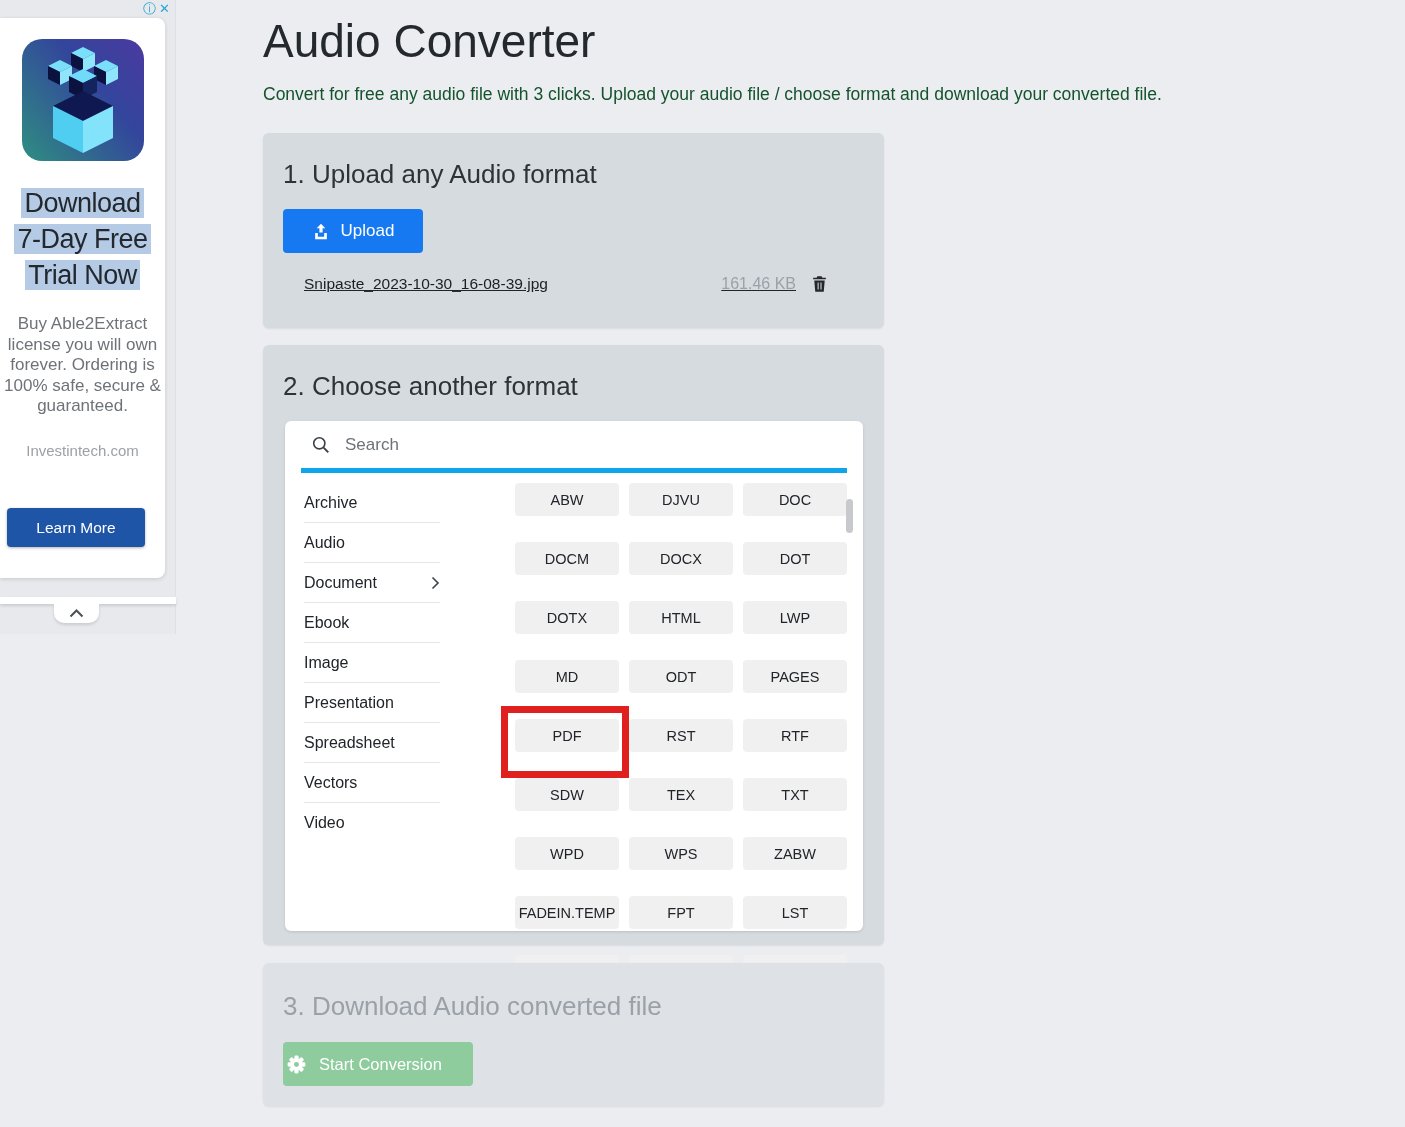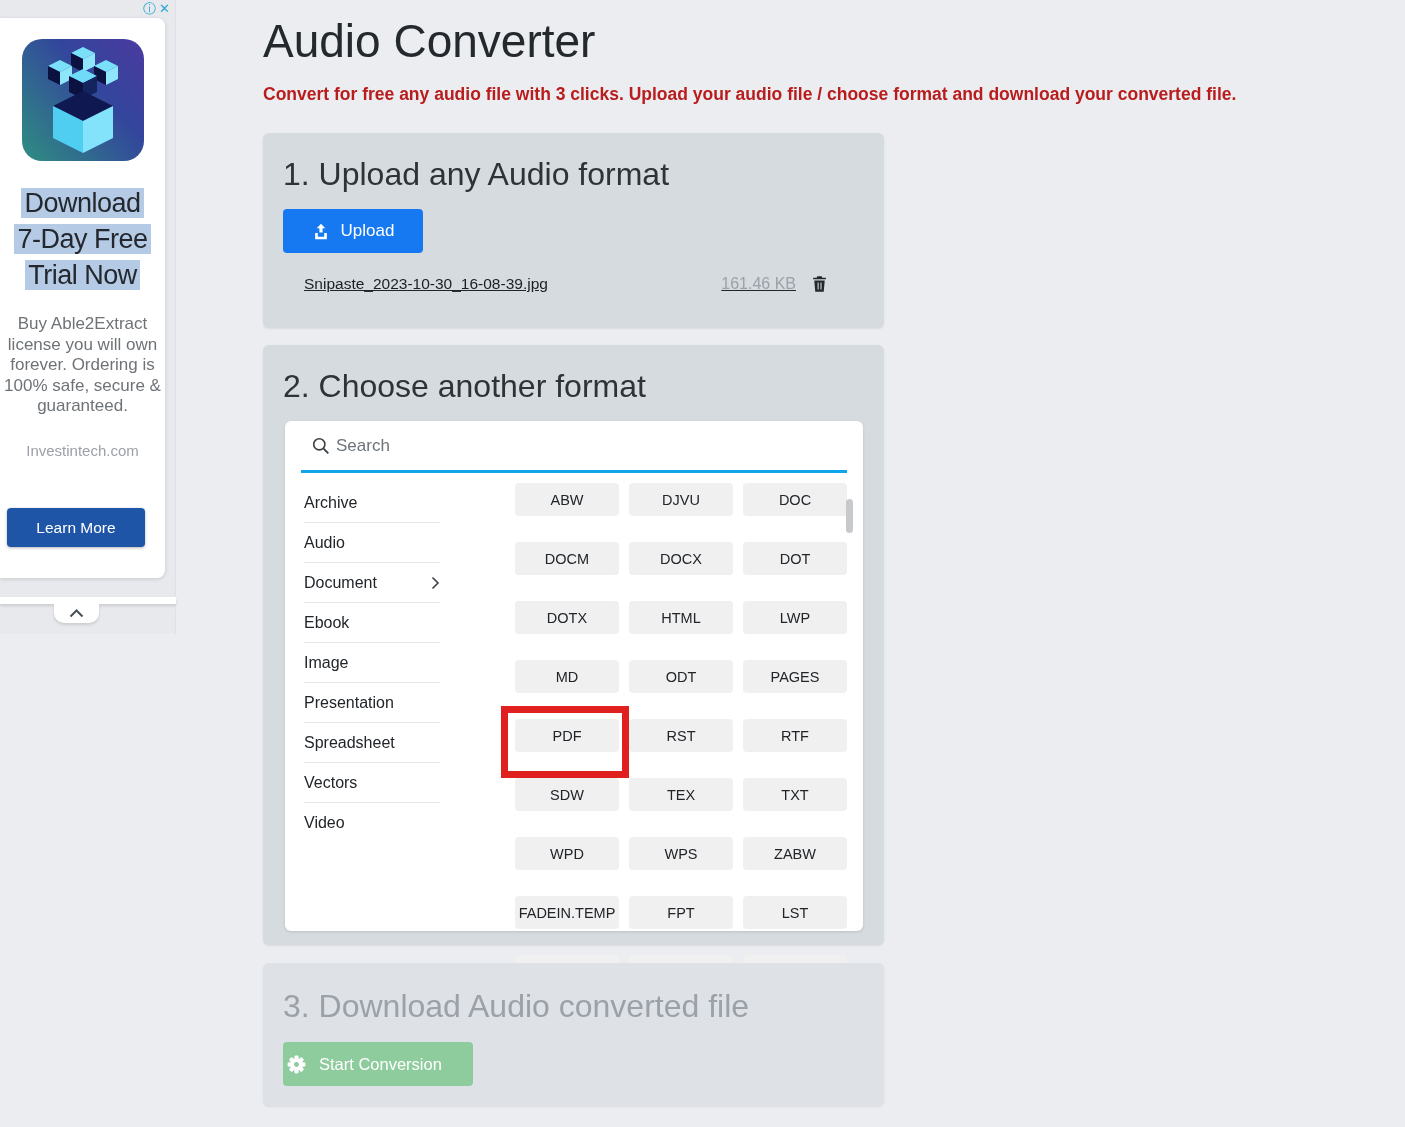--- a/index.html
+++ b/index.html
@@ -40,24 +40,24 @@
   .collapse-bar { position:absolute; left:0; top:597px; width:176px; height:7px; background:#fff; box-shadow:0 2px 3px rgba(0,0,0,.12); }
   .collapse-tab {
     position:absolute; left:54px; top:604px; width:45px; height:19px;
     background:#fff; border-radius:0 0 10px 10px; box-shadow:0 2px 3px rgba(0,0,0,.12);
     display:flex; align-items:center; justify-content:center; cursor:pointer;
   }
 
   
   .main { position:absolute; left:263px; top:0; width:621px; }
   .page-title { margin:10px 0 0; font-size:46px; line-height:62px; font-weight:300; color:#24292e; }
-  .subtitle { margin:12px 0 0; font-size:17.5px; line-height:21px; color:#b91c1c; font-weight:700; width:1000px; }
+  .subtitle { margin:12px 0 0; font-size:17.5px; line-height:21px; color:#14532d; font-weight:400; width:1000px; }
 
   .card { background:#d6dbdf; border-radius:6px; box-shadow:0 1px 2px rgba(0,0,0,.08); position:relative; padding:0 20px; }
-  .card h2 { margin:0; padding-top:22px; font-size:32px; line-height:38px; font-weight:300; color:#2e3338; }
+  .card h2 { margin:0; padding-top:22px; font-size:26px; line-height:38px; font-weight:300; color:#2e3338; }
   .card-1 { margin-top:28px; height:195px; }
   .card-2 { margin-top:17px; height:600px; }
   .card-3 { margin-top:18px; height:143px; background:#dee1e5; }
   .card-3 h2 { color:#9aa1a8; padding-top:24px; }
 
   
   .upload-btn {
     margin-top:16px; width:140px; height:44px; background:#1779f2; border:none; border-radius:4px;
     color:#fff; font-size:17px; font-family:inherit; cursor:pointer;
     display:flex; align-items:center; justify-content:center; gap:11px;
@@ -65,21 +65,21 @@
   .file-row { margin-top:22px; padding-left:21px; padding-right:36px; display:flex; align-items:center;text-decoration:underline; }
   .file-name { font-size:15.5px; color:#1b1f23; }
   .file-size { margin-left:auto; font-size:16px; color:#9ba1a8; }
   .trash { margin-left:15px; cursor:pointer; display:flex; }
 
   
   .panel {
     margin:13px 0 0 2px; width:578px; height:510px; background:#fff; border-radius:6px;
     box-shadow:0 1px 3px rgba(0,0,0,.12); padding:0 16px; position:relative;
   }
-  .search-row { display:flex; align-items:center; gap:3px; height:52px; margin-top:16px; border-bottom:3px solid #0ea5e9; padding-left:10px; }
+  .search-row { display:flex; align-items:center; gap:12px; height:52px; margin-top:16px; border-bottom:5px solid #0ea5e9; padding-left:10px; }
   .search-row input {
     border:none; outline:none; flex:1; font-size:17px; color:#212529; background:transparent; font-family:inherit;
   }
   .search-row input::placeholder { color:#6c737a; }
   .content-row { display:flex; margin-top:10px;gap:48px; }
   .cat-col { width:156px; padding-left:3px; }
   .cat-item {
     height:40px; display:flex; align-items:center; justify-content:space-between;
     font-size:16px; color:#212529; border-bottom:1px solid #e4e7e9; cursor:pointer;
   }

